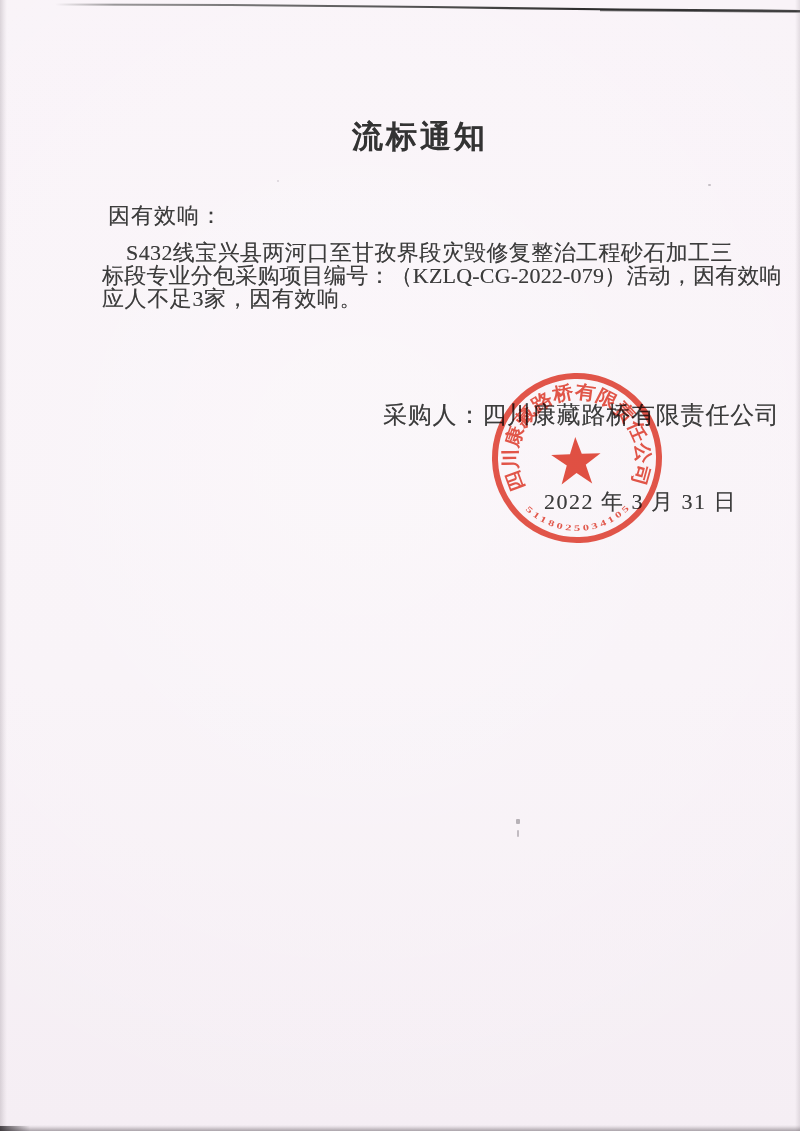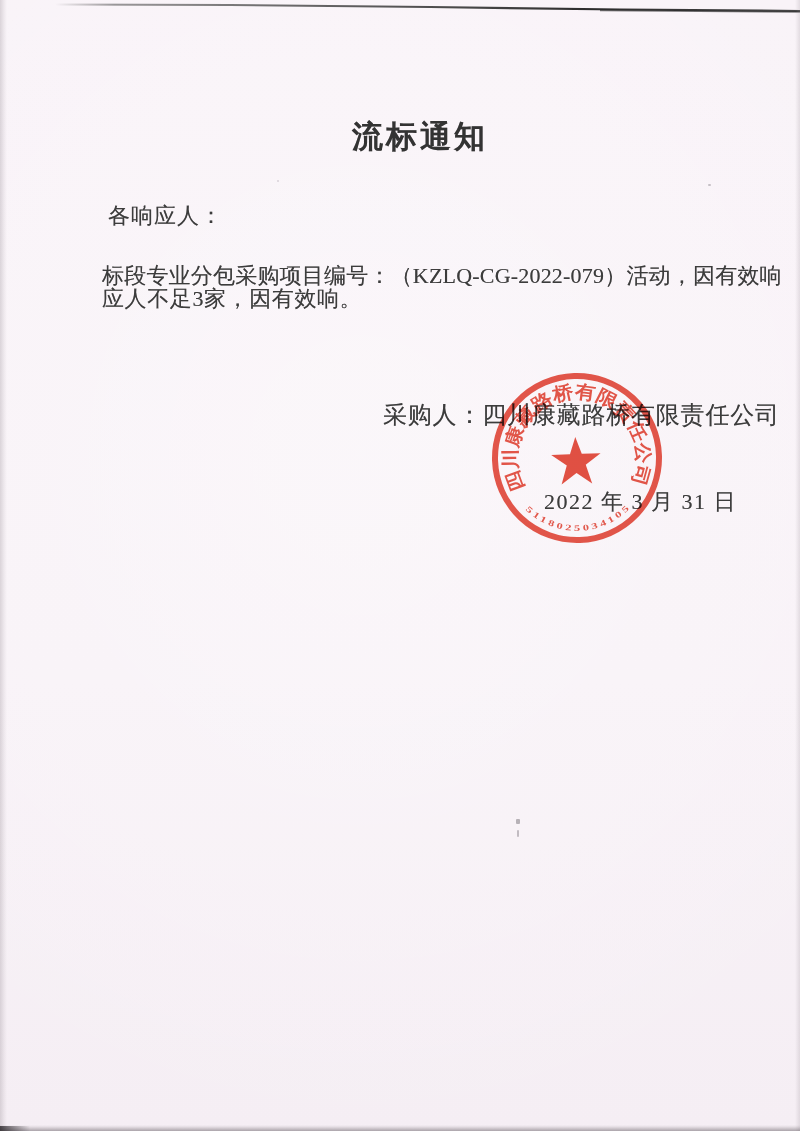--- a/index.html
+++ b/index.html
@@ -75,21 +75,22 @@
     </defs>
     <polyline points="55,4.5 230,5 430,7 620,9.5 800,11" fill="none" stroke="url(#lg-top)" stroke-width="2.2" stroke-linecap="round"></polyline>
     <polyline points="600,10.5 800,12" fill="none" stroke="#262626" stroke-width="1.6" opacity="0.6"></polyline>
   </svg>
   <div class="edge-left"></div>
   <div class="edge-right"></div>
   <div class="edge-bottom"></div>
   <div class="corner-bl"></div>
 
   <div class="txt title">流标通知</div>
-  <div class="txt salutation">各响应人：</div>
+  <div class="txt salutation">因有效响：</div>
+  <div class="txt bline1">S432线宝兴县两河口至甘孜界段灾毁修复整治工程砂石加工三</div>
   <div class="txt bline2">标段专业分包采购项目编号：（KZLQ-CG-2022-079）活动，因有效响</div>
   <div class="txt bline3">应人不足3家，因有效响。</div>
   <div class="txt purchaser">采购人：四川康藏路桥有限责任公司</div>
   <div class="txt dateline">2022 年 3 月 31 日</div>
 
   <svg class="stamp" viewBox="0 0 190 190">
     <defs>
       <path id="arc-company" d="M 43.04 125 A 60 60 0 1 1 146.96 125" fill="none"></path>
       <path id="arc-code" d="M 39.1 141.9 A 73 73 0 0 0 150.9 141.9" fill="none"></path>
     </defs>

